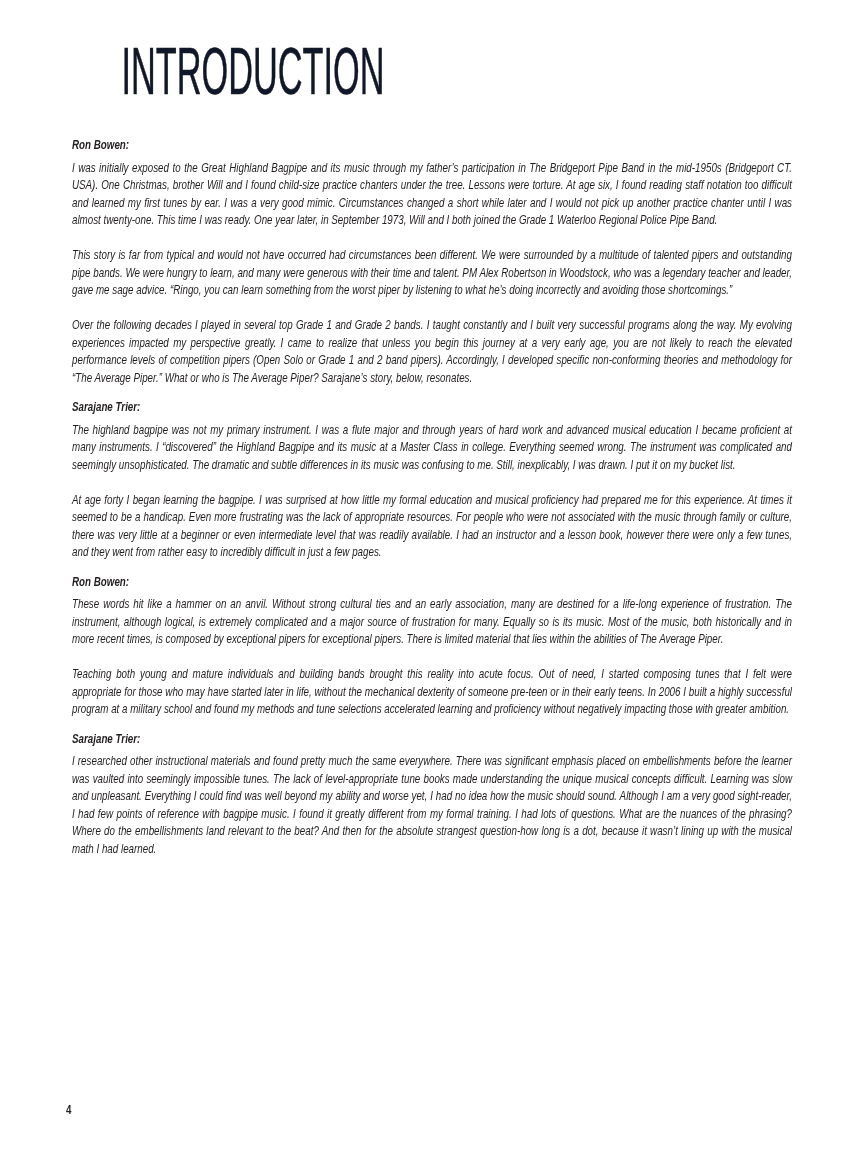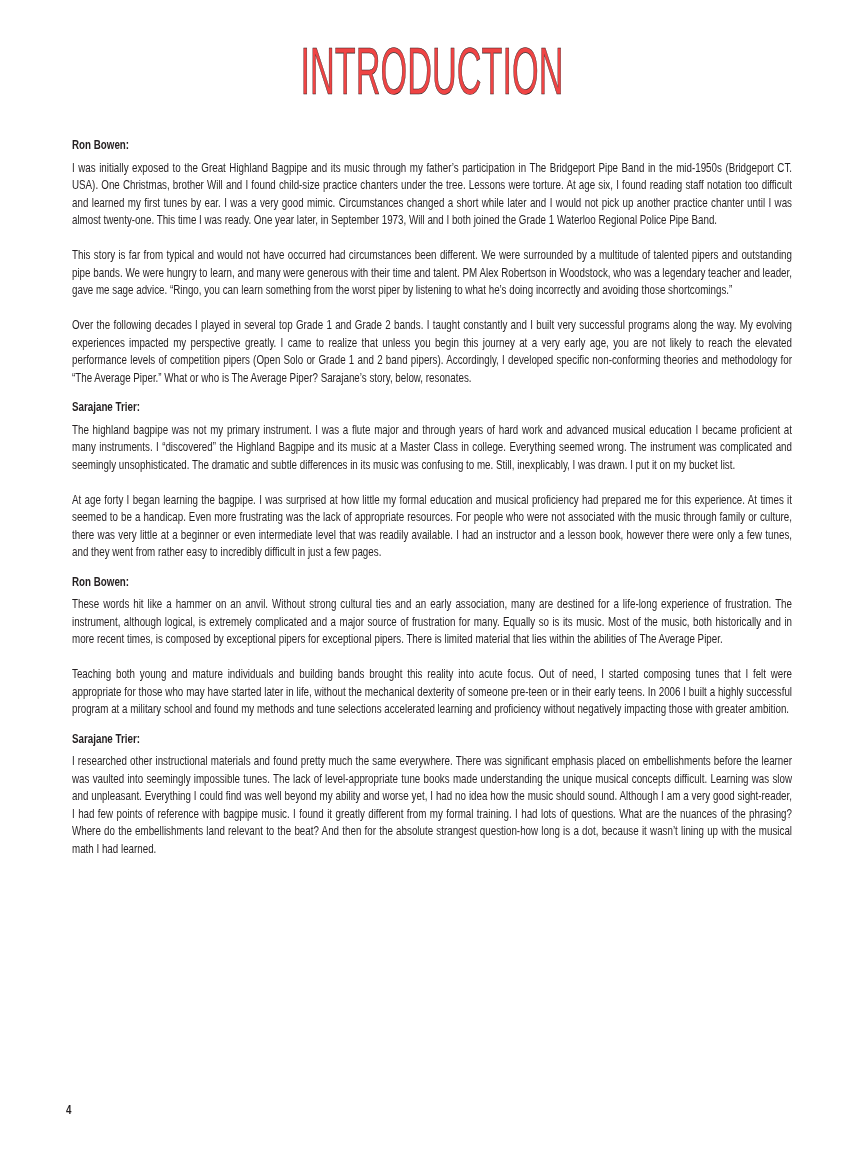--- a/index.html
+++ b/index.html
@@ -13,40 +13,41 @@
       position: relative;
       overflow: hidden;
       color: #231f20;
       font-family: "Liberation Sans", sans-serif;
     }
     .page-title {
       position: absolute;
       top: 38px;
       left: 0;
       width: 864px;
-      text-align: center;
+      text-align: left;
       margin: 0;
       font-family: "Liberation Sans", sans-serif;
       font-weight: normal;
       font-size: 66px;
       line-height: 66px;
       letter-spacing: 0px;
-      color: #ef4444;
+      color: #0f172a;
     }
     .page-title span {
       display: inline-block;
       transform: scaleX(0.52);
       transform-origin: center;
       -webkit-text-stroke: 0.6px #231f20;
     }
     .content {
       position: absolute;
       top: 136px;
       left: 72px;
       width: 720px;
+      font-style: italic;
     }
     .content-inner {
       width: 1000px;
       transform: scaleX(0.72);
       transform-origin: top left;
     }
     .speaker {
       font-weight: bold;
       font-size: 13.6px;
       line-height: 17.5px;

